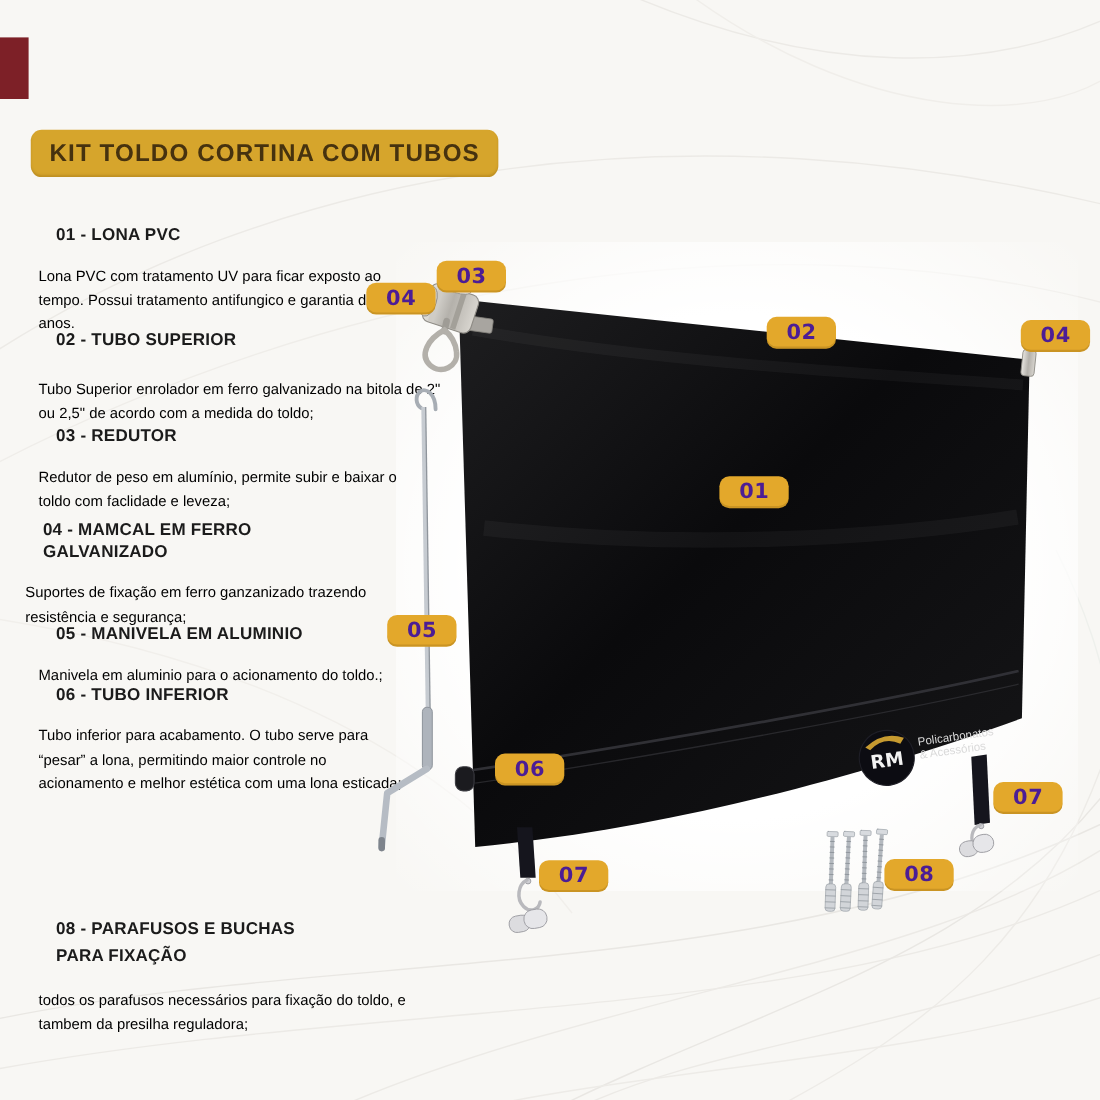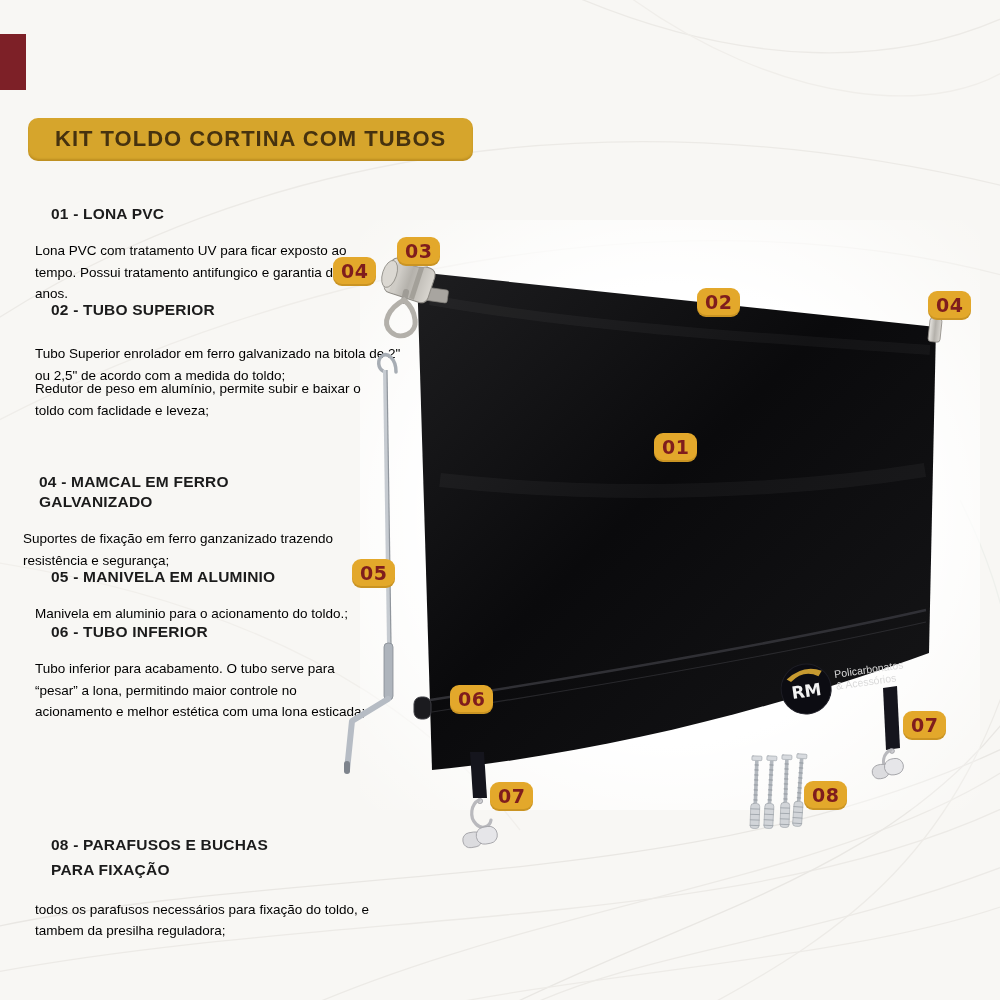--- a/index.html
+++ b/index.html
@@ -2,36 +2,36 @@
 <html><head>
 <meta charset="utf-8">
 <style>
   html,body{margin:0;padding:0;}
   .canvas{position:relative;width:1000px;height:1000px;background:#f8f7f4;overflow:hidden;font-family:"Liberation Sans",sans-serif;}
   .bg-svg{position:absolute;left:0;top:0;z-index:0;}
   .photo-glow{position:absolute;left:360px;top:220px;width:620px;height:590px;z-index:1;
     background:radial-gradient(ellipse at center,#ffffff 55%,rgba(255,255,255,0) 100%);}
   .corner-tab{position:absolute;left:0;top:34px;width:26px;height:56px;background:#7d2027;z-index:2;}
   .title-banner{position:absolute;left:28px;top:118px;z-index:3;background:#d6a52c;border-radius:10px;
-    padding:8px 27px 9px;box-shadow:inset 0 -2px 2px rgba(120,80,0,.25);}
+    padding:8px 17px 9px;box-shadow:inset 0 -2px 2px rgba(120,80,0,.25);}
   .title-banner span{font-size:22px;font-weight:600;letter-spacing:1px;color:#46320f;}
   .part{position:absolute;left:35px;width:335px;z-index:3;}
   .part h3{margin:16px;font-size:15.5px;font-weight:bold;color:#1b1b1b;letter-spacing:.2px;line-height:1.3;}
   .part p{margin:4px 0 0;font-size:13.5px;line-height:1.6;color:#000000;}
   #p1{top:188px}
   #p2{top:284px;width:372px} #p2 p{margin-top:23px}
   #p3{top:371px} #p3 p{margin-top:7px}
   #p4{top:456px;left:23px} #p4 p{margin-top:9px}
   #p5{top:551px;width:372px}
   #p6{top:606px}
   #p7{top:730px}
   #p8{top:817px;width:372px} #p8 h3{max-width:250px;line-height:1.6}
   .diagram-svg{position:absolute;left:0;top:0;z-index:4;}
-  .badge{position:absolute;z-index:5;background:#e3a82b;color:#7f1d1d;font-family:"DejaVu Sans",sans-serif;
-    font-weight:bold;font-size:19px;line-height:1;padding:5px 8px;border-radius:9px;letter-spacing:.5px;
+  .badge{position:absolute;z-index:5;background:#e3a82b;color:#4c1d95;font-family:"DejaVu Sans",sans-serif;
+    font-weight:bold;font-size:19px;line-height:1;padding:5px 18px;border-radius:9px;letter-spacing:.5px;
     box-shadow:inset 0 -2px 0 rgba(90,60,0,.18);}
 </style>
 </head>
 <body>
 
 <div class="canvas">
 
   <svg class="bg-svg" width="1000" height="1000">
     <g fill="none" stroke-width="1.3">
       <path d="M -20,330 C 250,150 620,90 1020,190" stroke="#eceae6"></path>
@@ -60,20 +60,21 @@
 
   <div class="part" id="p1">
     <h3>01 - LONA PVC</h3>
     <p>Lona PVC com tratamento UV para ficar exposto ao tempo. Possui tratamento antifungico e garantia de 2 anos.</p>
   </div>
   <div class="part" id="p2">
     <h3>02 - TUBO SUPERIOR</h3>
     <p>Tubo Superior enrolador em ferro galvanizado na bitola de 2" ou 2,5" de acordo com a medida do toldo;</p>
   </div>
   <div class="part" id="p3">
+    <h3>03 - REDUTOR</h3>
     <p>Redutor de peso em alumínio, permite subir e baixar o toldo com faclidade e leveza;</p>
   </div>
   <div class="part" id="p4">
     <h3>04 - MAMCAL  EM FERRO GALVANIZADO</h3>
     <p>Suportes de fixação em ferro ganzanizado trazendo resistência e segurança;</p>
   </div>
   <div class="part" id="p5">
     <h3>05 - MANIVELA EM ALUMINIO</h3>
     <p>Manivela em aluminio para o acionamento do toldo.;</p>
   </div>

